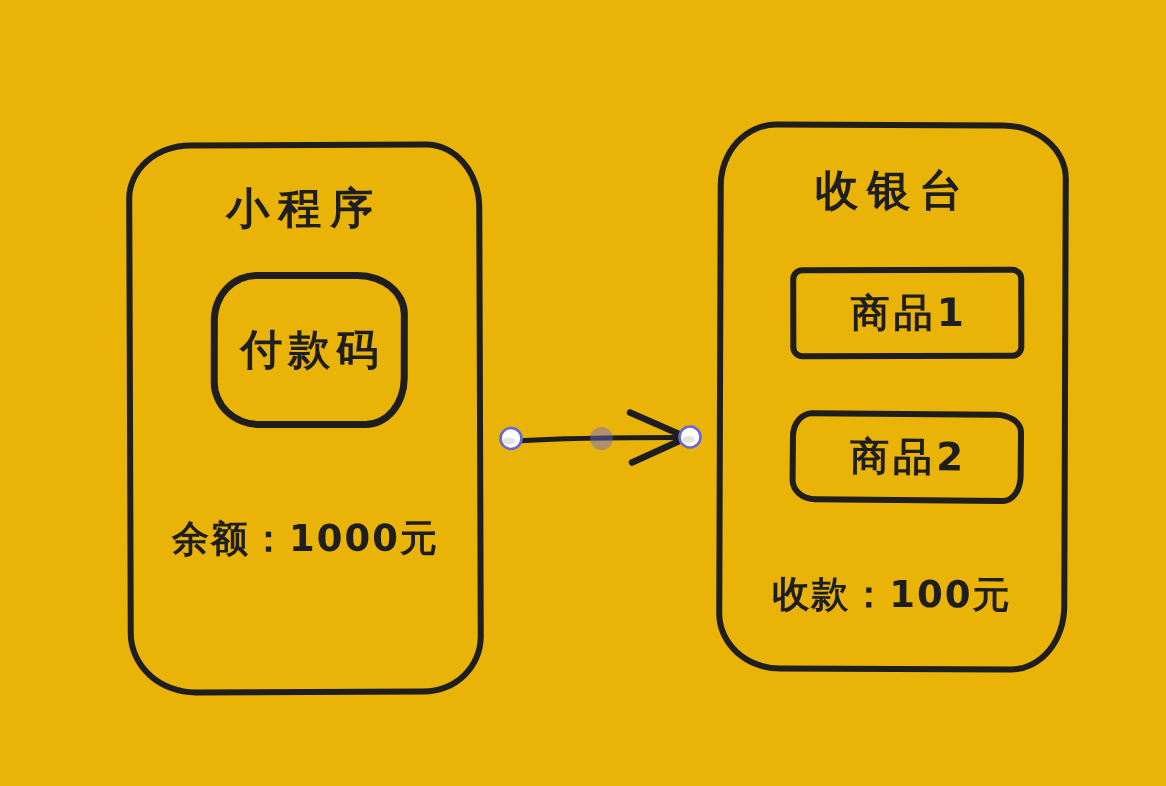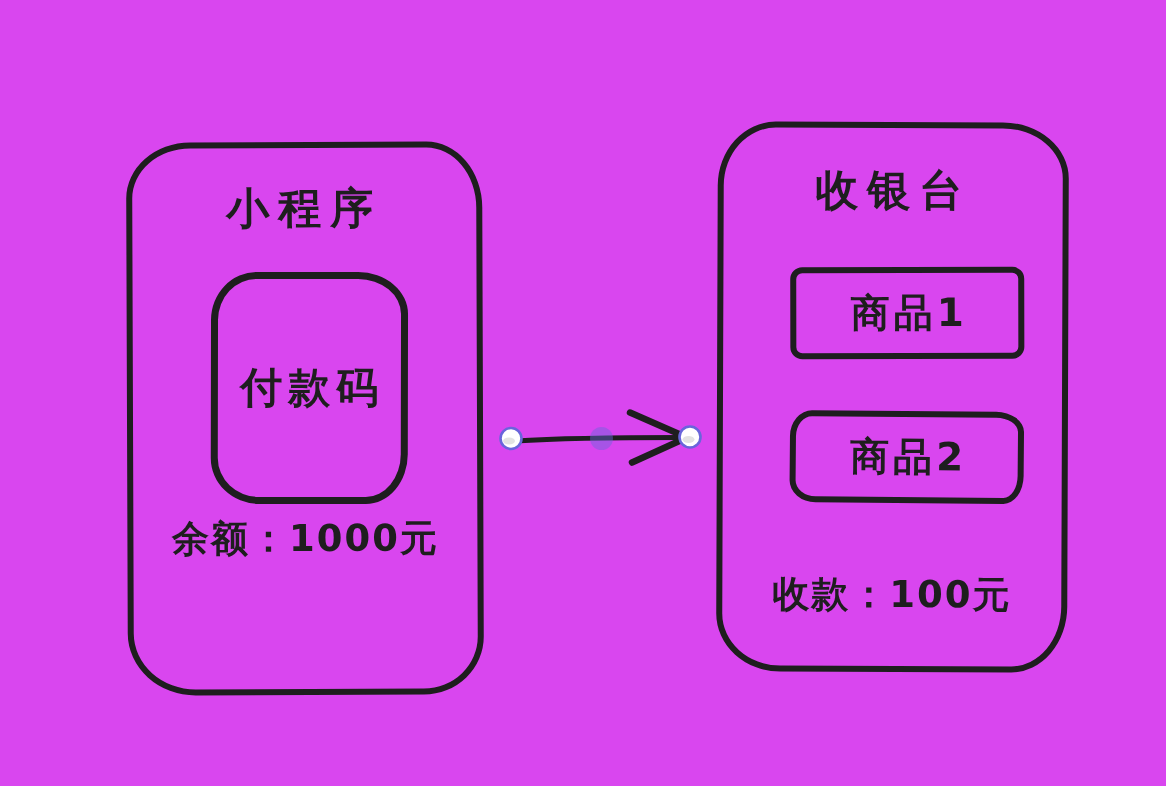--- a/index.html
+++ b/index.html
@@ -5,21 +5,21 @@
   * { margin: 0; padding: 0; box-sizing: border-box; }
   html, body { background: #ffffff; }
   body {
     font-family: "DejaVu Sans", "Liberation Sans", sans-serif;
     color: #1e1e1e;
   }
   .stage {
     position: relative;
     width: 1166px;
     height: 786px;
-    background: #d946ef;
+    background: #eab308;
     overflow: hidden;
   }
   
   .shape {
     position: absolute;
     border: 6px solid #1e1e1e;
     background: transparent;
   }
   .big-box-left {
     left: 127px; top: 142px;
@@ -28,21 +28,21 @@
     transform: rotate(-0.2deg);
   }
   .big-box-right {
     left: 717px; top: 122px;
     width: 351px; height: 550px;
     border-radius: 58px 66px 56px 64px / 64px 56px 66px 58px;
     transform: rotate(0.2deg);
   }
   .paycode-box {
     left: 78px; top: 124px;
-    width: 197px; height: 232px;
+    width: 197px; height: 156px;
     border-width: 7px;
     border-radius: 46px 50px 42px 48px / 48px 42px 50px 46px;
     display: flex; align-items: center; justify-content: center;
     transform: rotate(0.3deg);
   }
   .product-box {
     left: 67px;
     width: 234px; height: 92px;
     border-width: 6px;
     border-radius: 22px 28px 20px 26px / 26px 20px 28px 22px;

